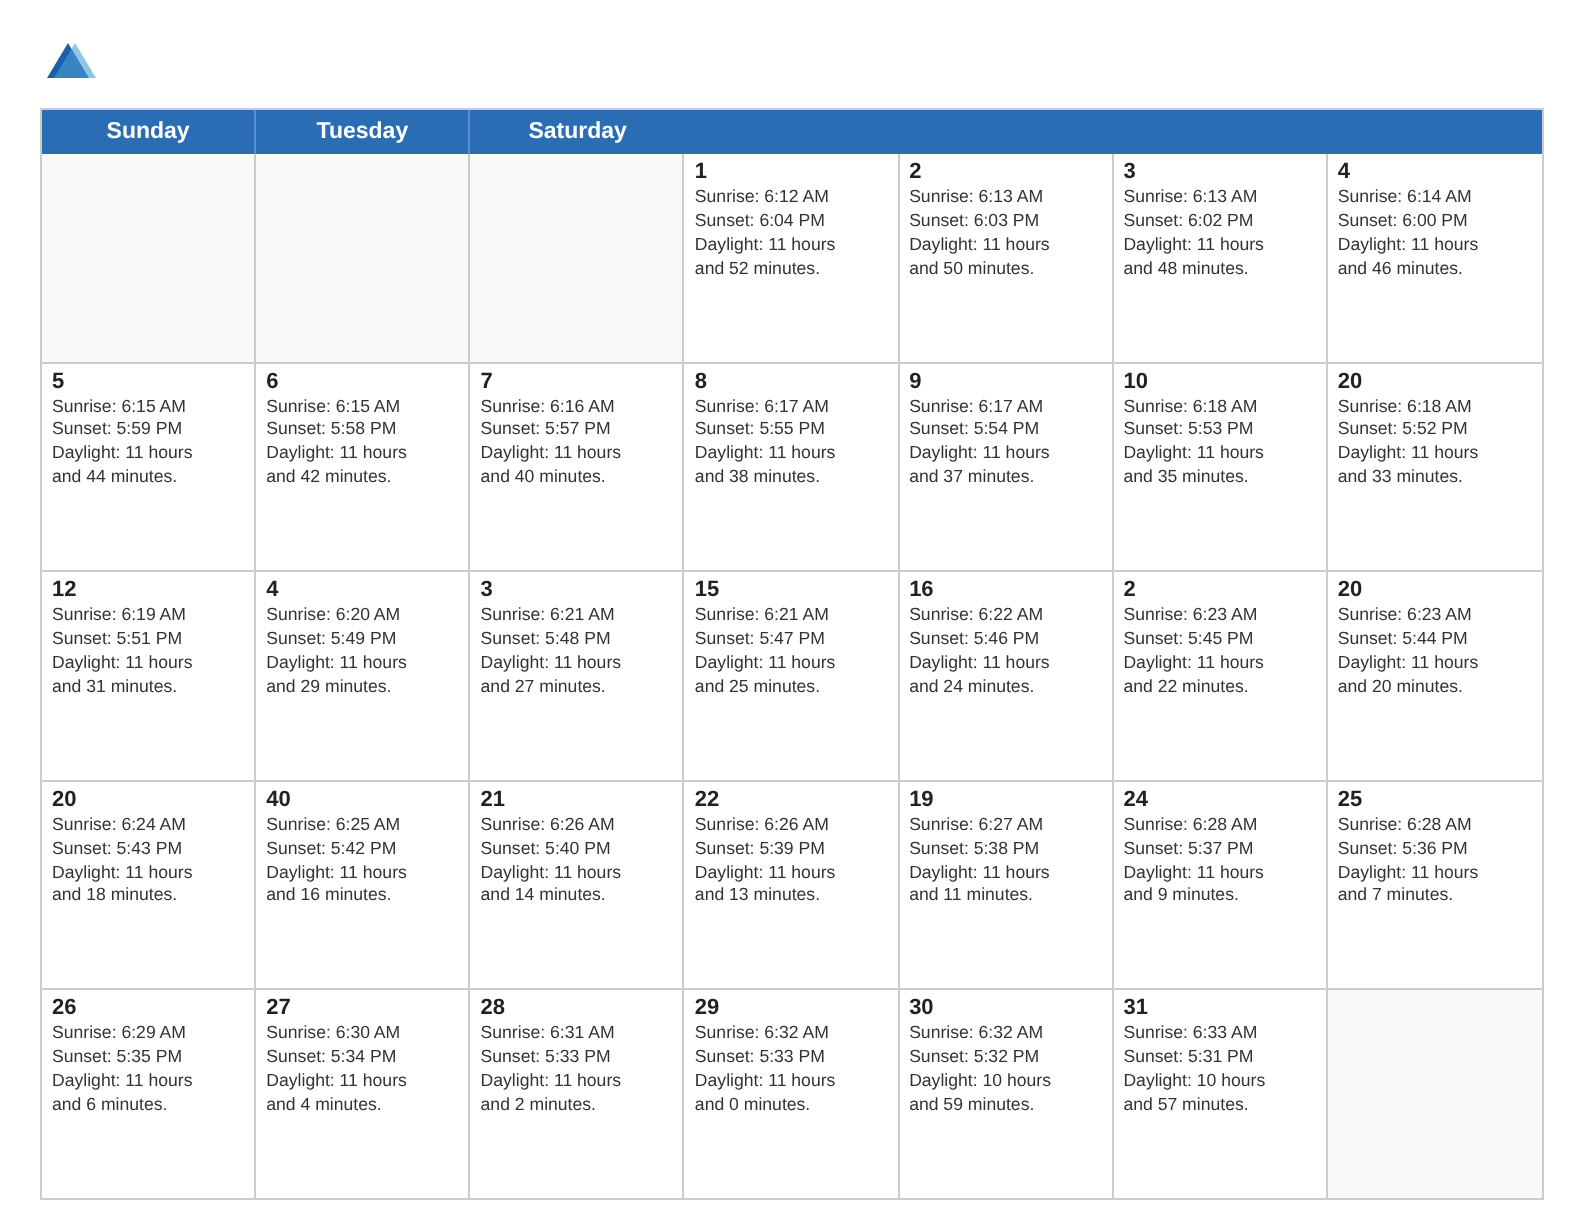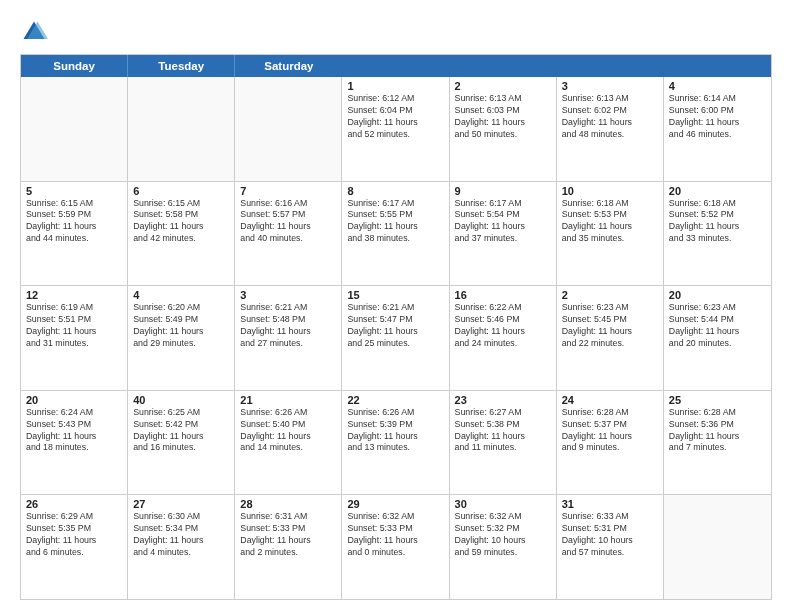--- a/index.html
+++ b/index.html
@@ -237,21 +237,21 @@
           </div>
           <div class="cal-cell">
             <div class="day-num">21</div>
             <div class="cell-text">Sunrise: 6:26 AM<br>Sunset: 5:40 PM<br>Daylight: 11 hours<br>and 14 minutes.</div>
           </div>
           <div class="cal-cell">
             <div class="day-num">22</div>
             <div class="cell-text">Sunrise: 6:26 AM<br>Sunset: 5:39 PM<br>Daylight: 11 hours<br>and 13 minutes.</div>
           </div>
           <div class="cal-cell">
-            <div class="day-num">23</div>
+            <div class="day-num">19</div>
             <div class="cell-text">Sunrise: 6:27 AM<br>Sunset: 5:38 PM<br>Daylight: 11 hours<br>and 11 minutes.</div>
           </div>
           <div class="cal-cell">
             <div class="day-num">24</div>
             <div class="cell-text">Sunrise: 6:28 AM<br>Sunset: 5:37 PM<br>Daylight: 11 hours<br>and 9 minutes.</div>
           </div>
           <div class="cal-cell">
             <div class="day-num">25</div>
             <div class="cell-text">Sunrise: 6:28 AM<br>Sunset: 5:36 PM<br>Daylight: 11 hours<br>and 7 minutes.</div>
           </div>

